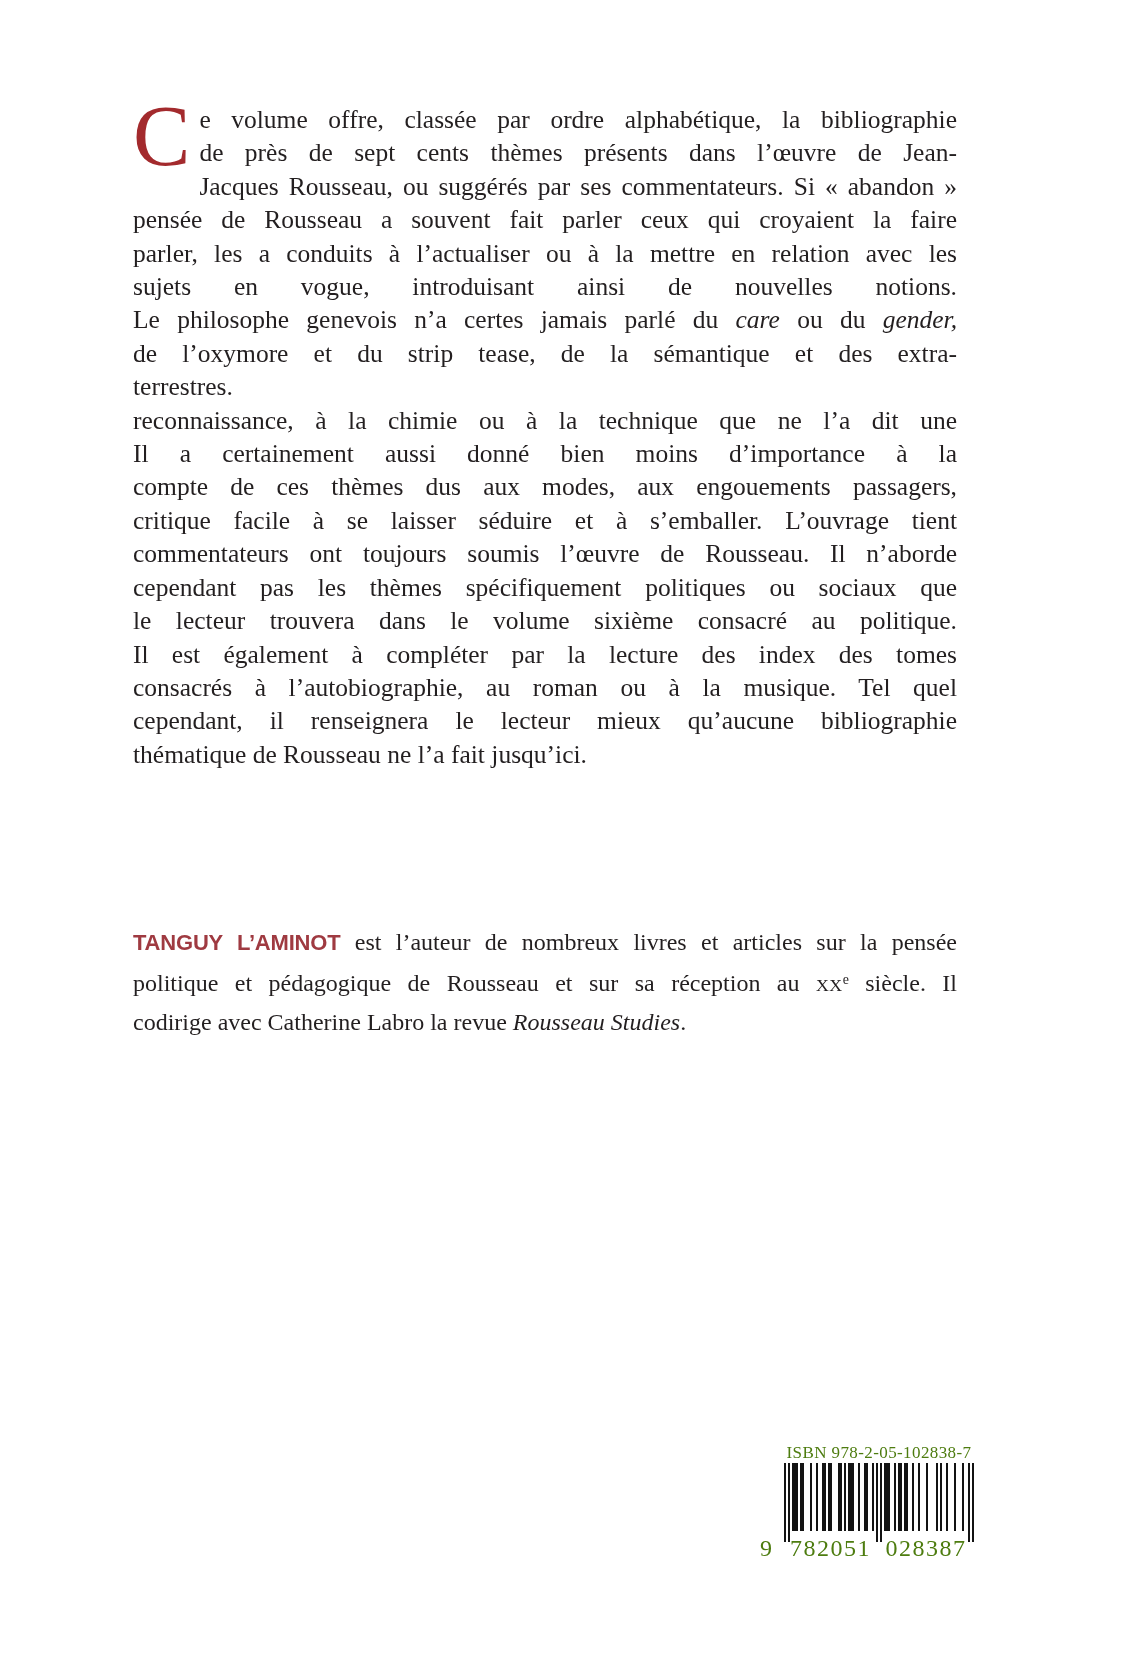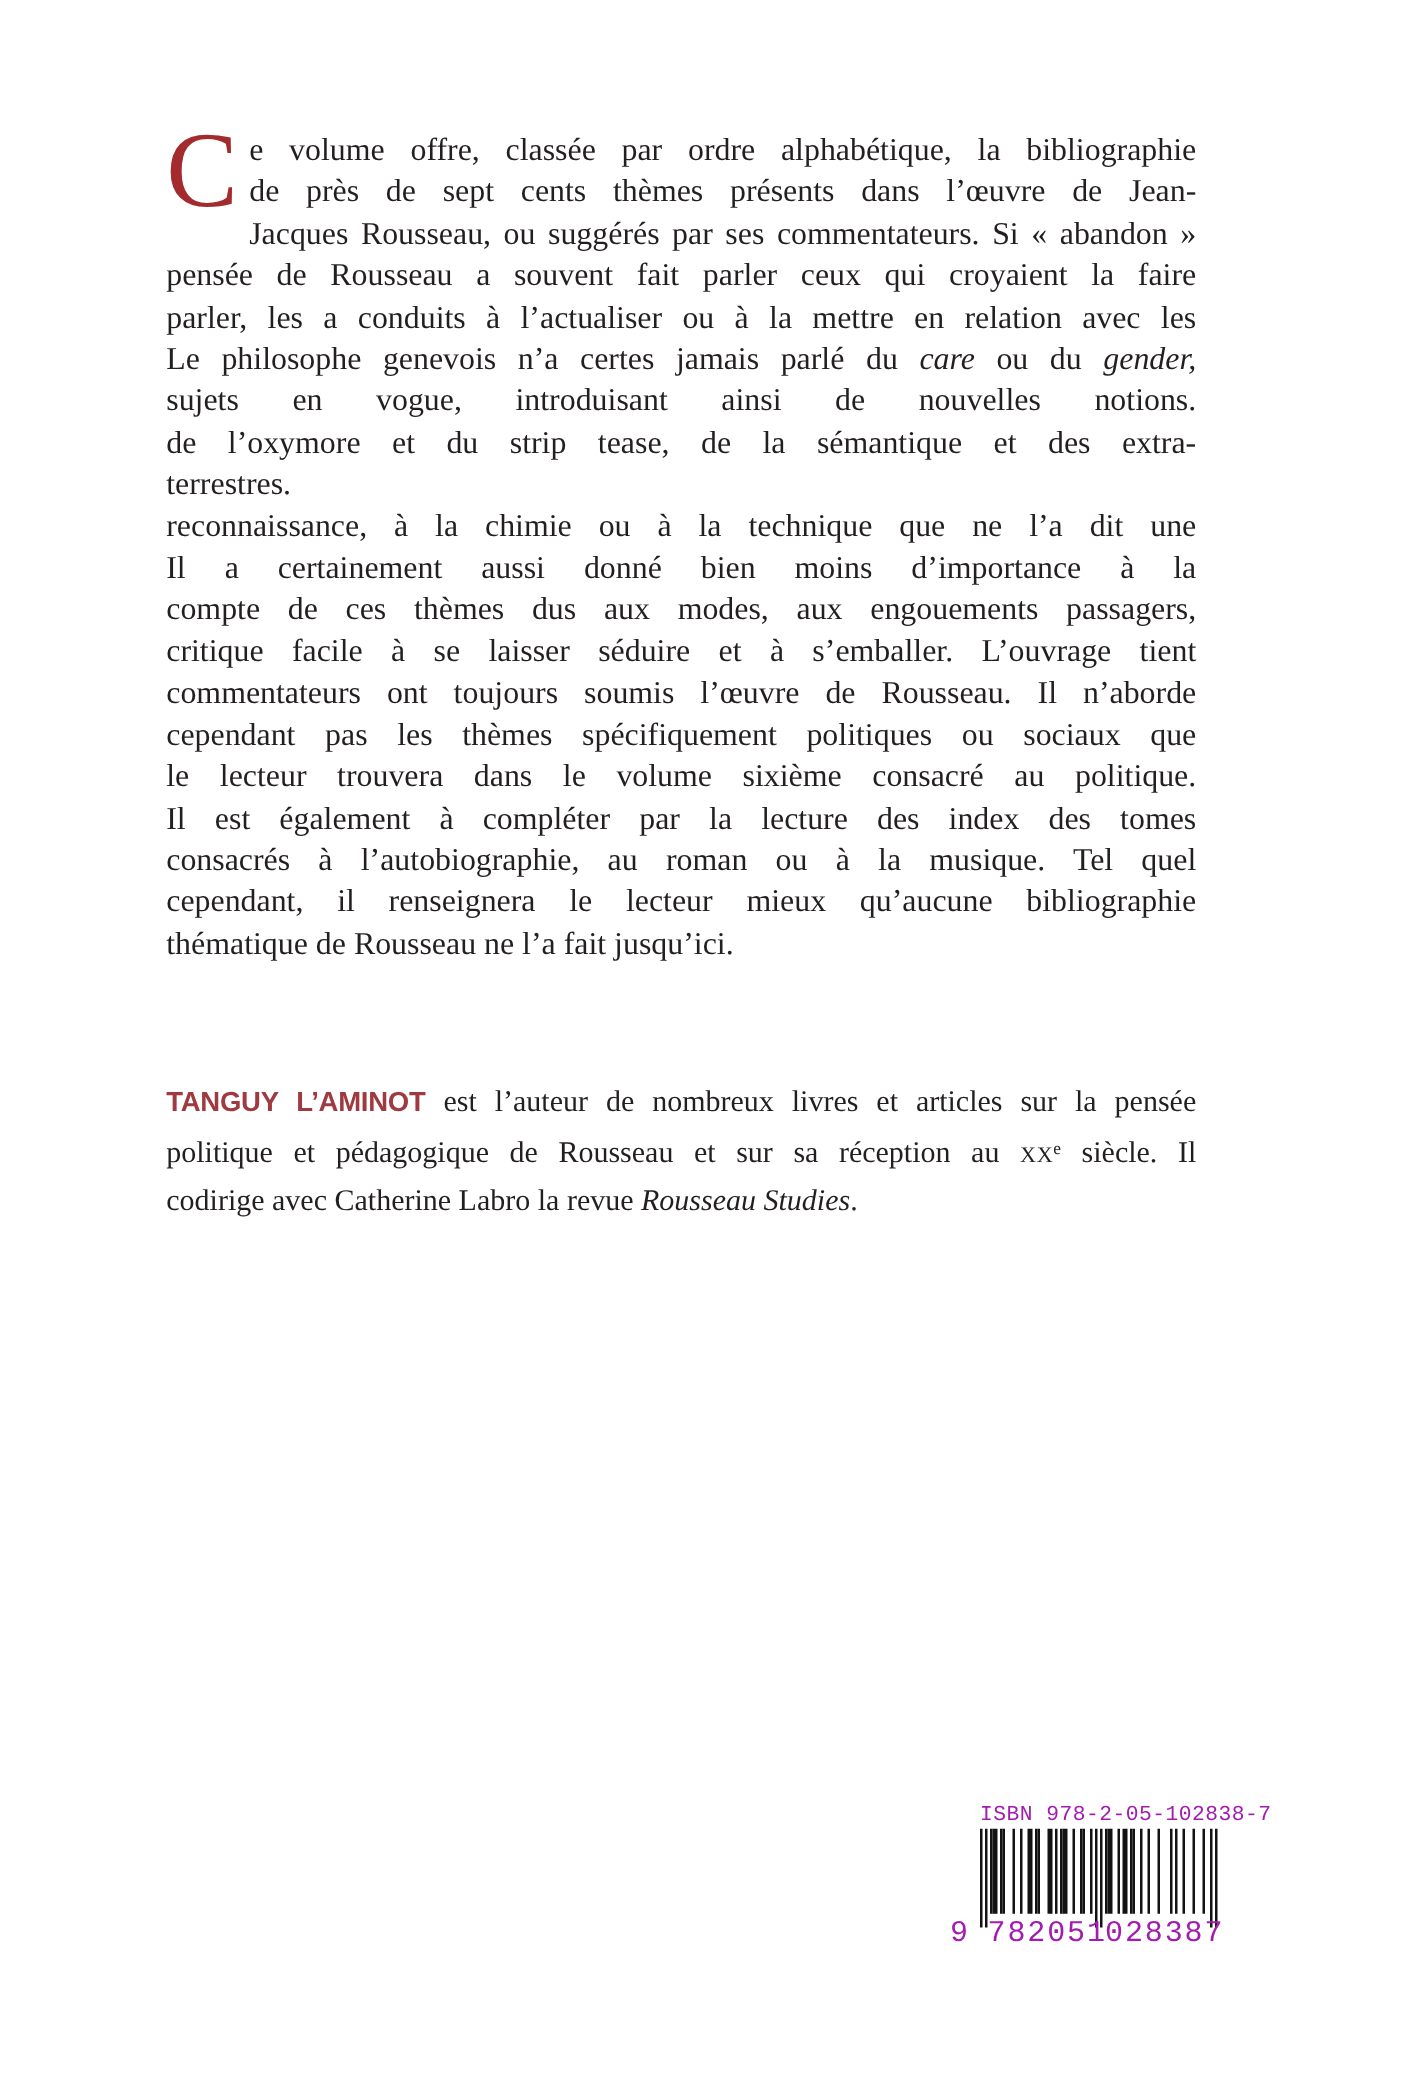--- a/index.html
+++ b/index.html
@@ -20,26 +20,26 @@
     padding:3px 9px 0 0;color:var(--dropcap-red,#a32a2d);
   }
   .seg-italic{font-style:italic;}
   .seg-redbold{
     font-family:"Liberation Sans",sans-serif;font-weight:700;
     font-size:22px;letter-spacing:-0.2px;color:var(--author-red,#9f3a41);
   }
   .seg-smallcaps{font-size:0.74em;letter-spacing:0.5px;}
   .seg-sup{font-size:0.58em;vertical-align:0.5em;}
   .author{
-    position:absolute;left:133px;top:863px;width:824px;
+    position:absolute;left:133px;top:924px;width:824px;
     font-size:24px;line-height:37px;
   }
   .barcode-block{
     position:absolute;left:740px;top:1443px;width:240px;height:120px;
-    font-family:Liberation Mono, monospace;color:#a21caf;
+    font-family:Liberation Serif, serif;color:#4d7c0f;
   }
   .isbn-label{
     margin-left:44px;width:190px;font-size:17px;letter-spacing:0.4px;
     line-height:20px;white-space:nowrap;text-align:center;
   }
   .bars{position:relative;margin-left:44px;width:190px;height:79px;}
   .bar{position:absolute;top:0;width:2px;background:#131313;}
   .digits-row{
     position:absolute;top:93px;left:0;width:100%;height:24px;
     font-size:24px;line-height:24px;
@@ -53,22 +53,22 @@
 
 <div class="page" style="--dropcap-red: #a32a2d; --author-red: #9f3a41; background: rgb(255, 255, 255); color: rgb(35, 31, 32);">
   <div class="desc" id="desc">
       <div class="para">
         <span class="dropcap">C</span>
         <div class="line"><span>e volume offre, classée par ordre alphabétique, la bibliographie</span></div>
         <div class="line"><span>de près de sept cents thèmes présents dans l’œuvre de Jean-</span></div>
         <div class="line"><span>Jacques Rousseau, ou suggérés par ses commentateurs. Si « abandon »</span></div>
         <div class="line"><span>pensée de Rousseau a souvent fait parler ceux qui croyaient la faire</span></div>
         <div class="line"><span>parler, les a conduits à l’actualiser ou à la mettre en relation avec les</span></div>
+        <div class="line"><span>sujets en vogue, introduisant ainsi de nouvelles notions.</span></div>
         <div class="line"><span>Le philosophe genevois n’a certes jamais parlé du </span><span class="seg-italic">care</span><span> ou du </span><span class="seg-italic">gender,</span></div>
-        <div class="line"><span>sujets en vogue, introduisant ainsi de nouvelles notions.</span></div>
         <div class="line"><span>de l’oxymore et du strip tease, de la sémantique et des extra-</span></div>
         <div class="line last"><span>terrestres.</span></div>
       </div>
       <div class="para">
         <div class="line"><span>reconnaissance, à la chimie ou à la technique que ne l’a dit une</span></div>
         <div class="line"><span>Il a certainement aussi donné bien moins d’importance à la</span></div>
         <div class="line"><span>compte de ces thèmes dus aux modes, aux engouements passagers,</span></div>
         <div class="line"><span>critique facile à se laisser séduire et à s’emballer. L’ouvrage tient</span></div>
         <div class="line"><span>commentateurs ont toujours soumis l’œuvre de Rousseau. Il n’aborde</span></div>
         <div class="line"><span>cependant pas les thèmes spécifiquement politiques ou sociaux que</span></div>

